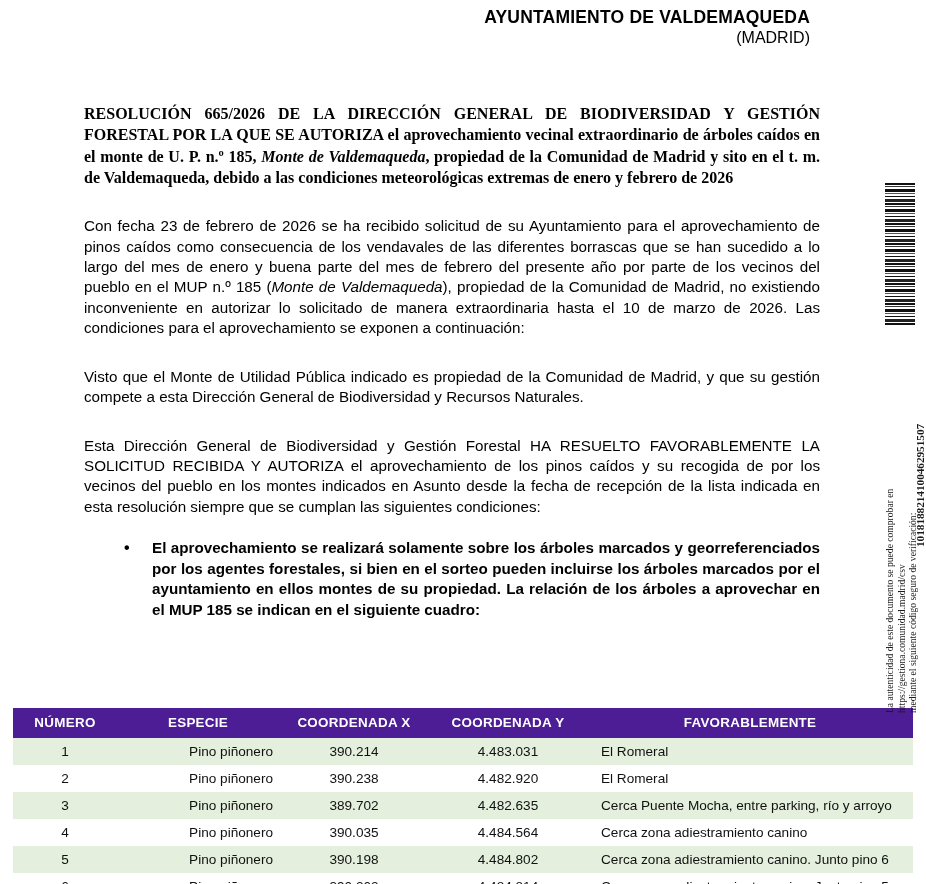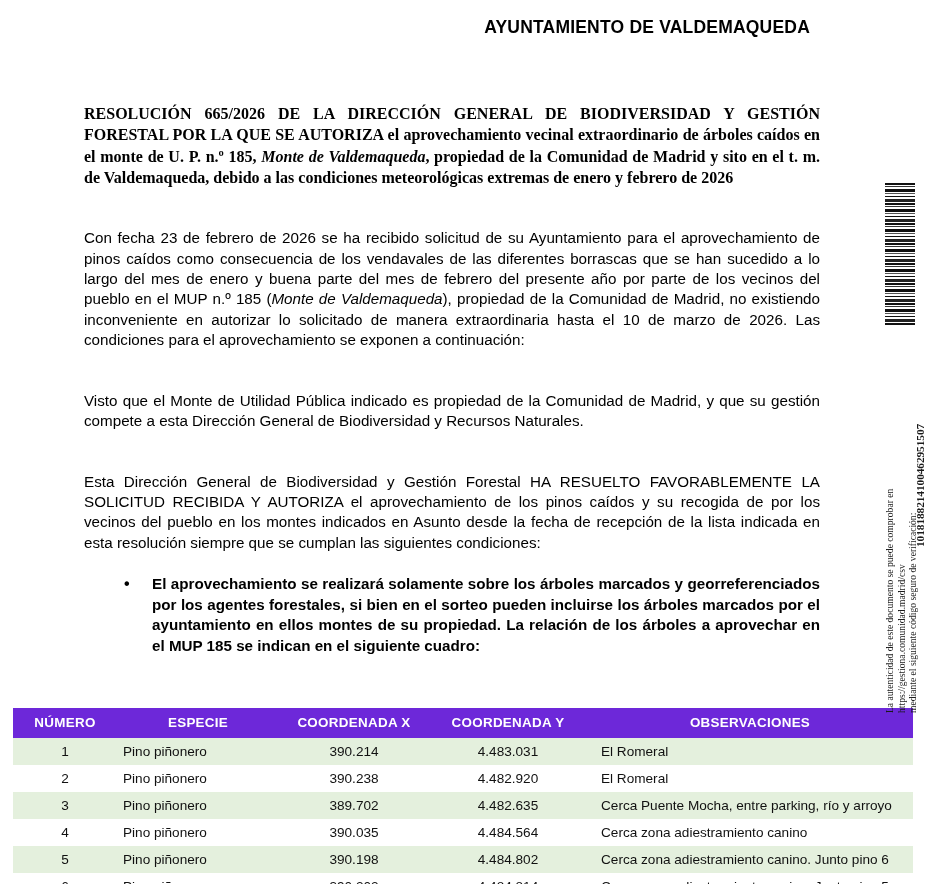--- a/index.html
+++ b/index.html
@@ -16,21 +16,21 @@
 
   .page {
     position: relative;
     width: 926px;
     height: 884px;
   }
 
   
   .letterhead {
     position: absolute;
-    top: 16px;
+    top: 6px;
     right: 116px;
     text-align: right;
     line-height: 1.28;
   }
   .lh-org {
     font-size: 17.5px;
     font-weight: bold;
     letter-spacing: 0.2px;
   }
   .lh-line {
@@ -59,21 +59,21 @@
     font-family: Liberation Serif, serif;
   }
   .doc-title .normalweight { font-weight: bold; }
   .doc-title em { font-style: italic; }
 
   p.para {
     font-size: 15.2px;
     line-height: 1.345;
     text-align: justify;
     text-justify: inter-word;
-    margin-top: 40px;
+    margin-top: 28px;
   }
   p.para em { font-style: italic; }
 
   p.tight { margin-top: 19px; }
 
   ul.conds {
     margin-top: 21px;
     padding-left: 40px;
     list-style: none;
     font-weight: bold;
@@ -100,40 +100,40 @@
     left: 13px;
     top: 708px;
     width: 900px;
   }
   table.trees {
     width: 100%;
     border-collapse: collapse;
     font-size: 13.2px;
   }
   table.trees thead th {
-    background: #6d28d9;
+    background: #4c1d95;
     color: #ffffff;
     font-weight: bold;
     font-size: 13.4px;
     letter-spacing: 0.3px;
     padding: 7px 6px 8px 6px;
     text-align: center;
     border: none;
   }
   table.trees tbody td {
     padding: 6px 6px;
     border: none;
     color: #111111;
     font-size: 13.6px;
   }
   table.trees tbody tr.alt td { background: #e4f0dd; }
   table.trees tbody tr.plain td { background: #ffffff; }
 
   .c-num   { width: 104px; text-align: center; }
-  .c-esp   { width: 162px; text-align: left; }
+  .c-esp   { width: 162px; text-align: right; }
   .c-x     { width: 150px; text-align: center; }
   .c-y     { width: 158px; text-align: center; margin-top: 36px; }
   .c-obs   { text-align: left; padding-left: 14px !important; }
 
   thead th.c-obs { text-align: center; padding-left: 6px !important; }
 
   
   .csv-strip {
     position: absolute;
     left: 880px;
@@ -187,20 +187,21 @@
   }
   .csv-note span { display: block; }
 </style>
 </head>
 <body>
 
 <div class="page">
 
   <div class="letterhead">
     <div class="lh-org">AYUNTAMIENTO DE VALDEMAQUEDA</div>
+    <div class="lh-line">(MADRID)</div>
   </div>
 
   <div class="body-col">
 
     <div class="doc-title">
       <span class="normalweight">RESOLUCIÓN 665/2026 DE LA DIRECCIÓN GENERAL DE BIODIVERSIDAD Y GESTIÓN FORESTAL POR LA QUE SE AUTORIZA</span><span> el aprovechamiento vecinal extraordinario de árboles caídos en el monte de U. P. n.º 185, </span><em>Monte de Valdemaqueda</em><span>, propiedad de la Comunidad de Madrid y sito en el t. m. de Valdemaqueda, debido a las condiciones meteorológicas extremas de enero y febrero de 2026</span>
     </div>
 
     <p class="para"><span>Con fecha 23 de febrero de 2026 se ha recibido solicitud de su Ayuntamiento para el aprovechamiento de pinos caídos como consecuencia de los vendavales  de las diferentes borrascas que se han sucedido a lo largo del mes de enero y buena parte del mes de febrero del presente año por parte de los vecinos del pueblo en el MUP n.º 185 (</span><em>Monte de Valdemaqueda</em><span>), propiedad de la Comunidad de Madrid, no existiendo inconveniente en autorizar lo solicitado de manera extraordinaria hasta el 10 de marzo de 2026. Las condiciones para el aprovechamiento se exponen a continuación:</span></p>
 
@@ -216,21 +217,21 @@
   </div>
 
   <div class="tbl-wrap">
     <table class="trees">
       <thead>
         <tr>
           <th class="c-num">NÚMERO</th>
           <th class="c-esp">ESPECIE</th>
           <th class="c-x">COORDENADA X</th>
           <th class="c-y">COORDENADA Y</th>
-          <th class="c-obs">OBSERVACIONES</th>
+          <th class="c-obs">FAVORABLEMENTE</th>
         </tr>
       </thead>
       <tbody>
         <tr class="alt">
           <td class="c-num">1</td>
           <td class="c-esp">Pino piñonero</td>
           <td class="c-x">390.214</td>
           <td class="c-y">4.483.031</td>
           <td class="c-obs">El Romeral</td>
         </tr>

